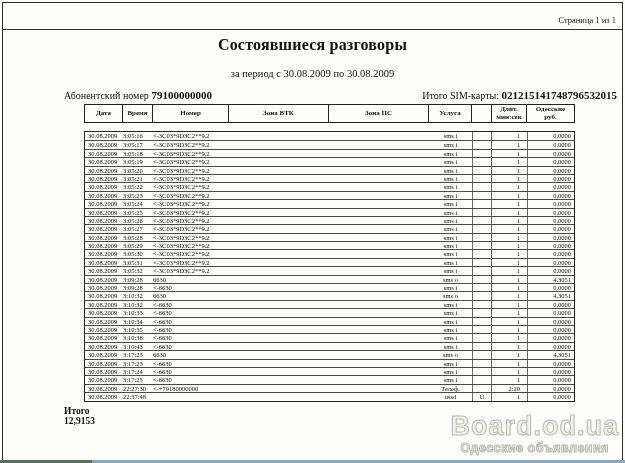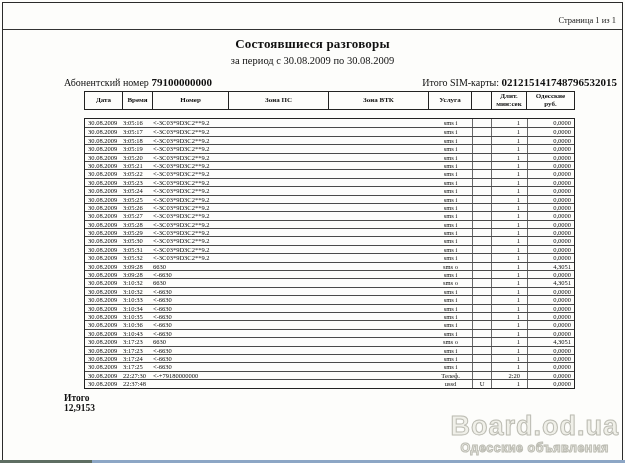--- a/index.html
+++ b/index.html
@@ -4,22 +4,22 @@
 <style>
   html,body { margin:0; padding:0; }
   body {
     width:625px; height:463px; position:relative; overflow:hidden;
     background:#fdfdfb; font-family:"Liberation Serif", serif; color:#111;
   }
   .frame { position:absolute; left:2px; top:2px; right:2px; bottom:3px;
     border:1px solid #2b2b2b; border-bottom:none; pointer-events:none; }
   .page-num { text-align:right; font-size:8.5px; padding:15px 9px 4px 0; color:#222;margin-left:12px; }
   .top-rule { border-top:1px solid #333; margin:0 3px; height:0; }
-  .title { text-align:center; font-weight:bold; font-size:13px; margin-top:6px; letter-spacing:.2px; }
-  .subtitle { text-align:center; font-size:10.5px; margin-top:3px; }
+  .title { text-align:center; font-weight:bold; font-size:16px; margin-top:6px; letter-spacing:.2px; }
+  .subtitle { text-align:center; font-size:10.5px; margin-top:14px; }
   .nums { display:flex; justify-content:space-between; align-items:center;
     margin:10px 8px 0 64px; font-size:10px; }
   .nums .grp { white-space:nowrap; }
   .nums b { font-size:11px; }
 
   .thead, .tbody { width:489px; margin-left:84px; border:1px solid #222; box-sizing:content-box; }
   .thead { display:flex; margin-top:3px; }
   .th { box-sizing:border-box; border-right:1px solid #222; font-weight:bold;
     font-size:7px; line-height:7.6px; text-align:center; display:flex;
     flex-direction:column; align-items:center; justify-content:center; padding:1.5px 0; height:17px; }
@@ -81,25 +81,25 @@
 <div class="thead">
   <div class="th w-date">
       <span>Дата</span>
     </div>
   <div class="th w-time">
       <span>Время</span>
     </div>
   <div class="th w-num">
       <span>Номер</span>
     </div>
+  <div class="th w-zvtk">
+      <span>Зона ВТК</span>
+    </div>
   <div class="th w-zps">
       <span>Зона ПС</span>
-    </div>
-  <div class="th w-zvtk">
-      <span>Зона ВТК</span>
     </div>
   <div class="th w-svc">
       <span>Услуга</span>
     </div>
   <div class="th w-flag">
       <span></span>
     </div>
   <div class="th w-dur">
       <span>Длит.</span>
       <span>мин:сек</span>

